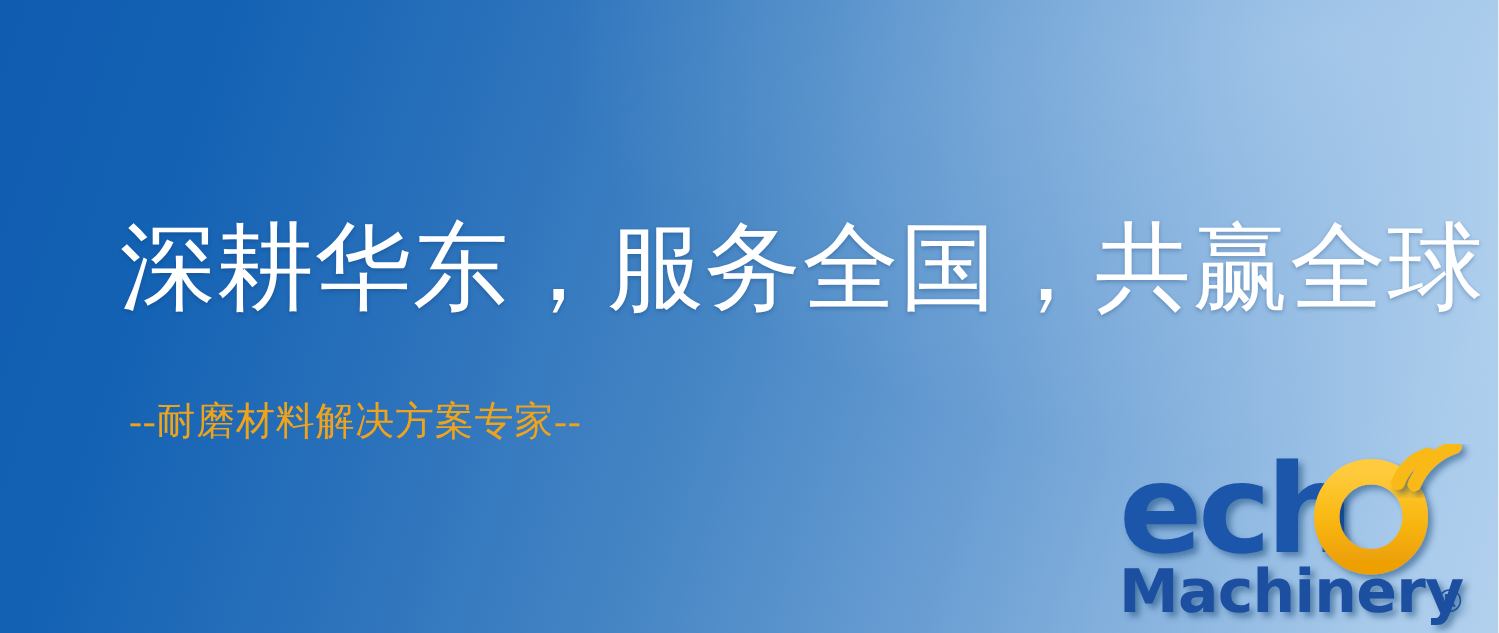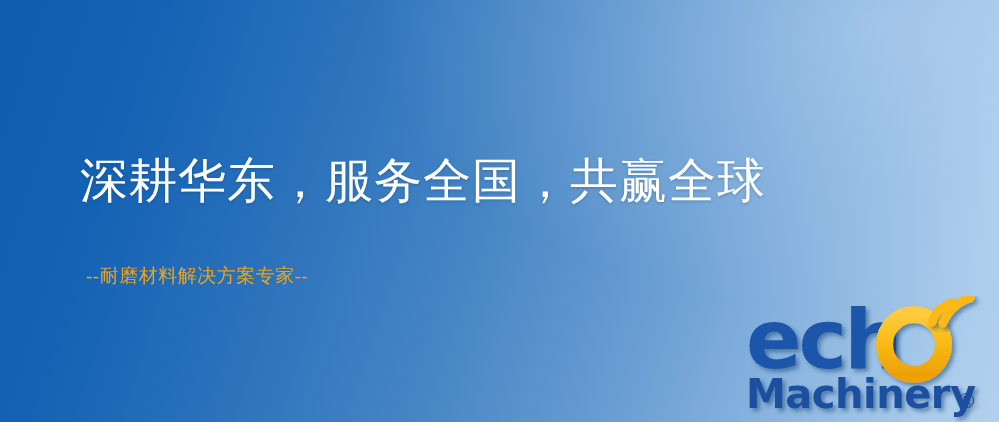--- a/index.html
+++ b/index.html
@@ -38,42 +38,42 @@
                 rgba(200,225,248,0.42) 0%,
                 rgba(200,225,248,0.16) 42%,
                 rgba(200,225,248,0.0) 72%);
     pointer-events: none;
   }
 
   
   .headline {
     position: absolute;
     left: 80px;
-    top: 155px;
+    top: 144px;
     margin: 0;
     font-family: "Liberation Serif", "DejaVu Serif", serif;
     font-weight: 400;
-    font-size: 48px;
+    font-size: 64px;
     line-height: 1.08;
     letter-spacing: 1px;
     color: #ffffff;
     white-space: nowrap;
     text-shadow: 0 1px 3px rgba(8,50,100,0.30);
     z-index: 3;
   }
 
   
   .subtitle {
     position: absolute;
     left: 86px;
     top: 265px;
     margin: 0;
     font-family: "Liberation Serif", "DejaVu Serif", serif;
     font-weight: 400;
-    font-size: 19px;
+    font-size: 26px;
     line-height: 1.2;
     letter-spacing: 0.5px;
     color: #eda31b;
     white-space: nowrap;
     z-index: 3;
   }
 
   
   .logo {
     position: absolute;

